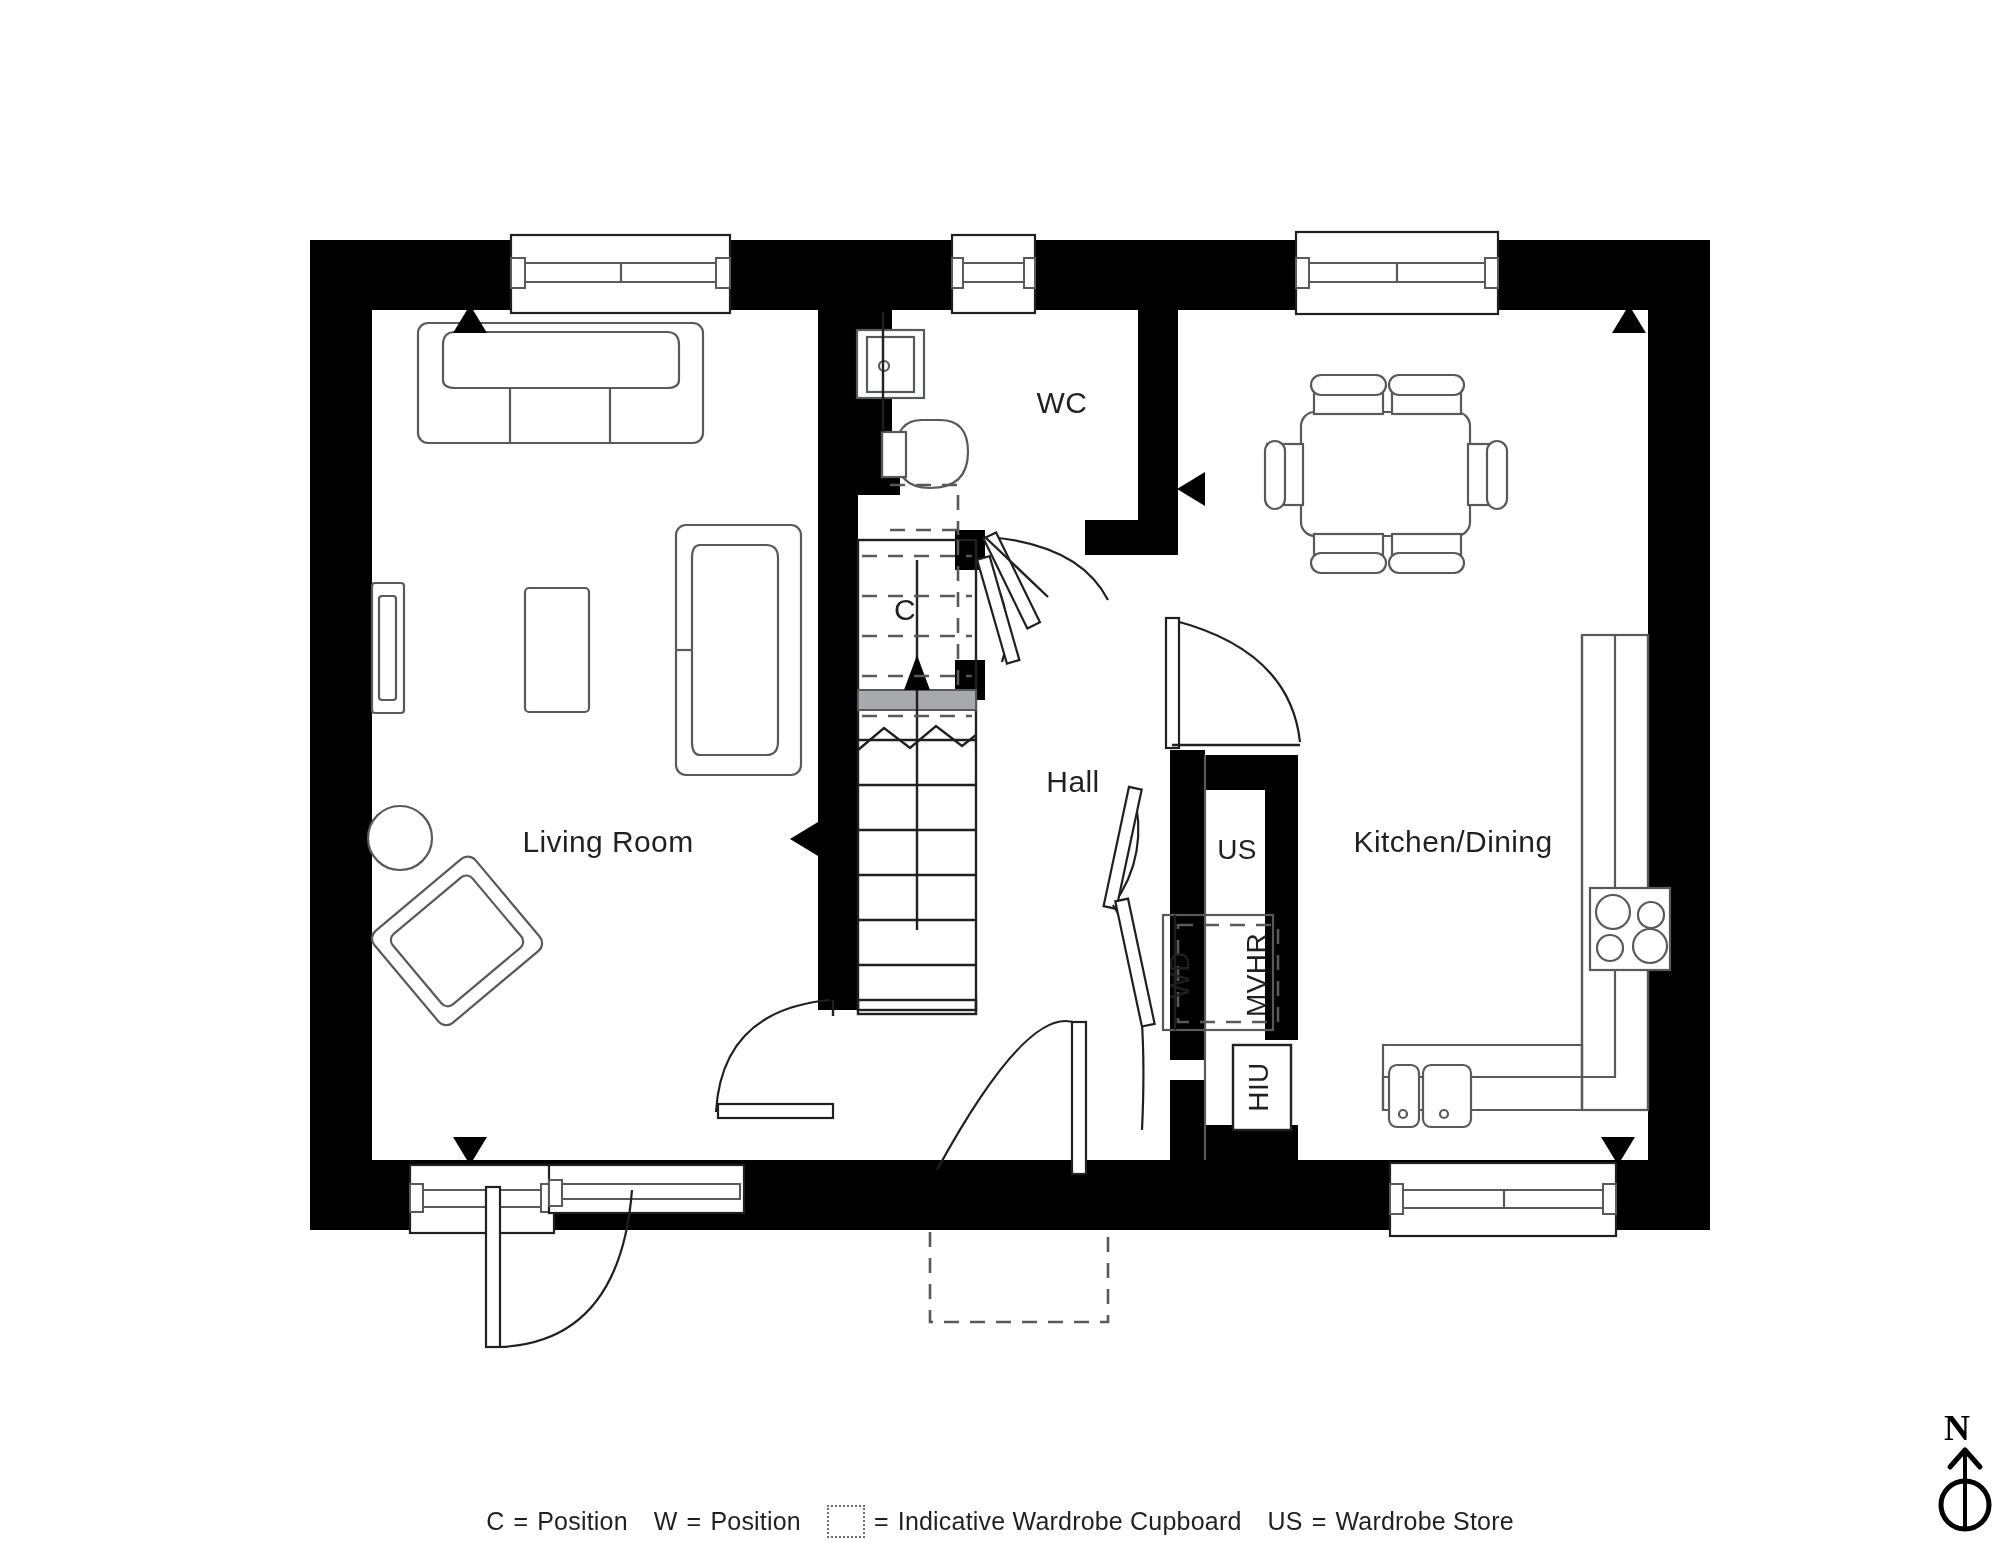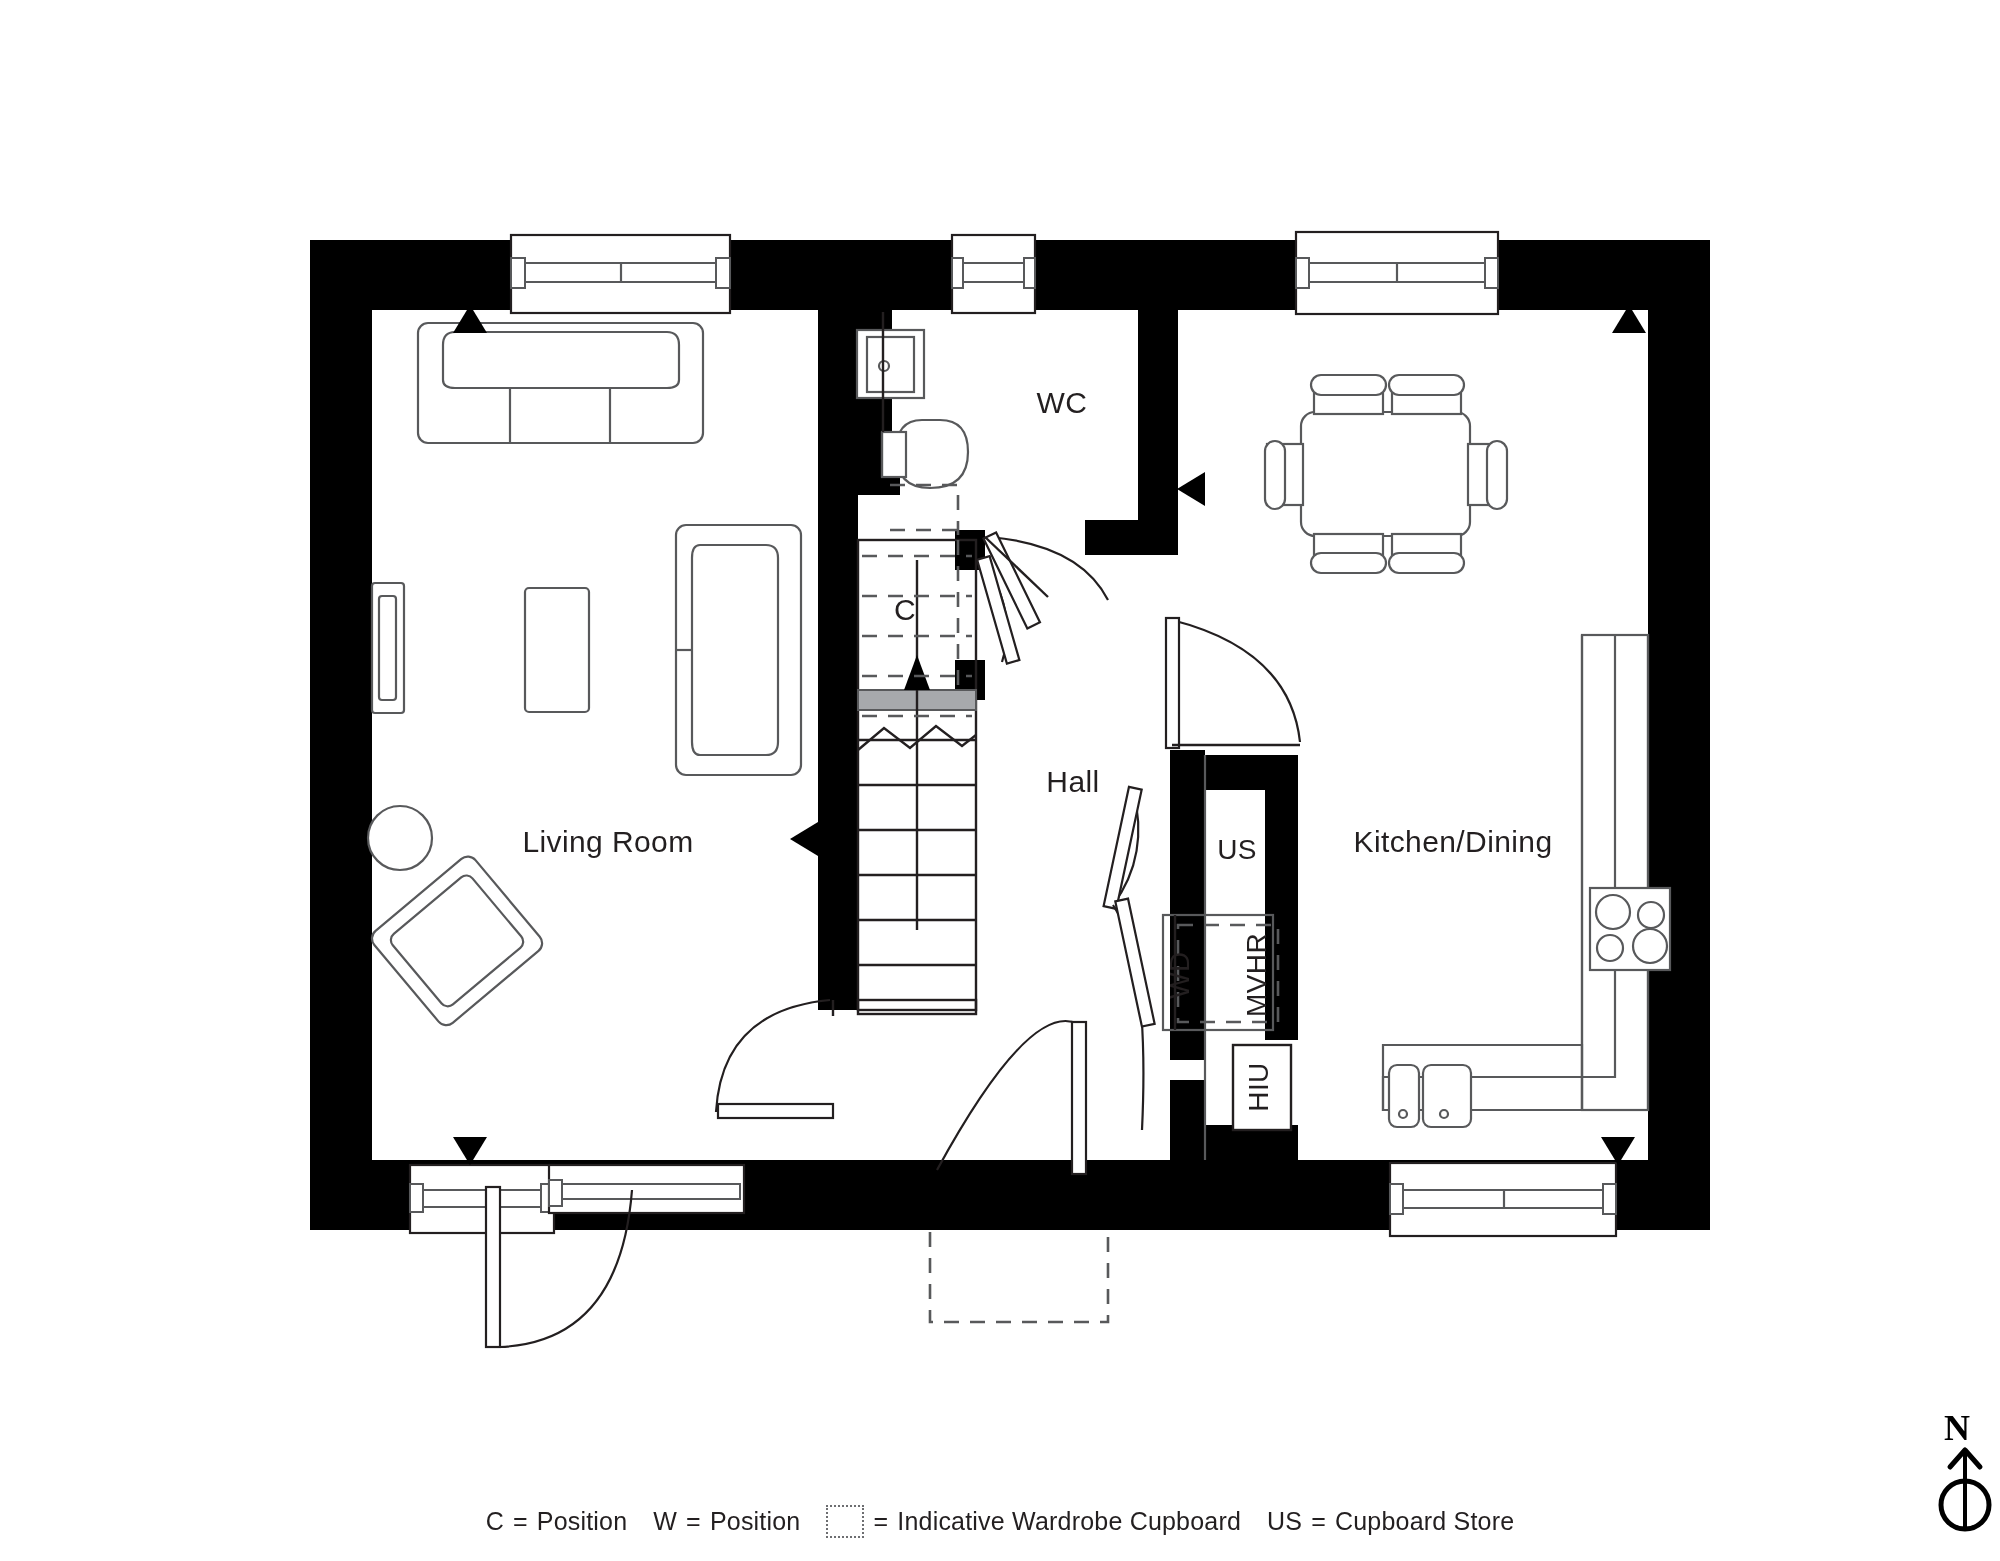--- a/index.html
+++ b/index.html
@@ -409,21 +409,21 @@
     <span class="legend-text">Position</span>
   </div>
   <div class="legend-item">
     <span class="legend-swatch"></span>
     <span class="legend-eq">=</span>
     <span class="legend-text">Indicative Wardrobe Cupboard</span>
   </div>
   <div class="legend-item">
     <span class="legend-key">US</span>
     <span class="legend-eq">=</span>
-    <span class="legend-text">Cupboard Store</span>
+    <span class="legend-text">Wardrobe Store</span>
   </div>
 </div>
 
 <div class="compass">
   <span class="n-letter">N</span>
   <svg width="70" height="120" viewBox="0 0 70 120">
     <line x1="35" y1="36" x2="35" y2="112" stroke="#000000" stroke-width="4"></line>
     <polyline points="20,52 35,35 50,52" fill="none" stroke="#000000" stroke-width="5" stroke-linecap="round" stroke-linejoin="round"></polyline>
     <circle cx="35" cy="90" r="24" fill="none" stroke="#000000" stroke-width="5"></circle>
   </svg>

